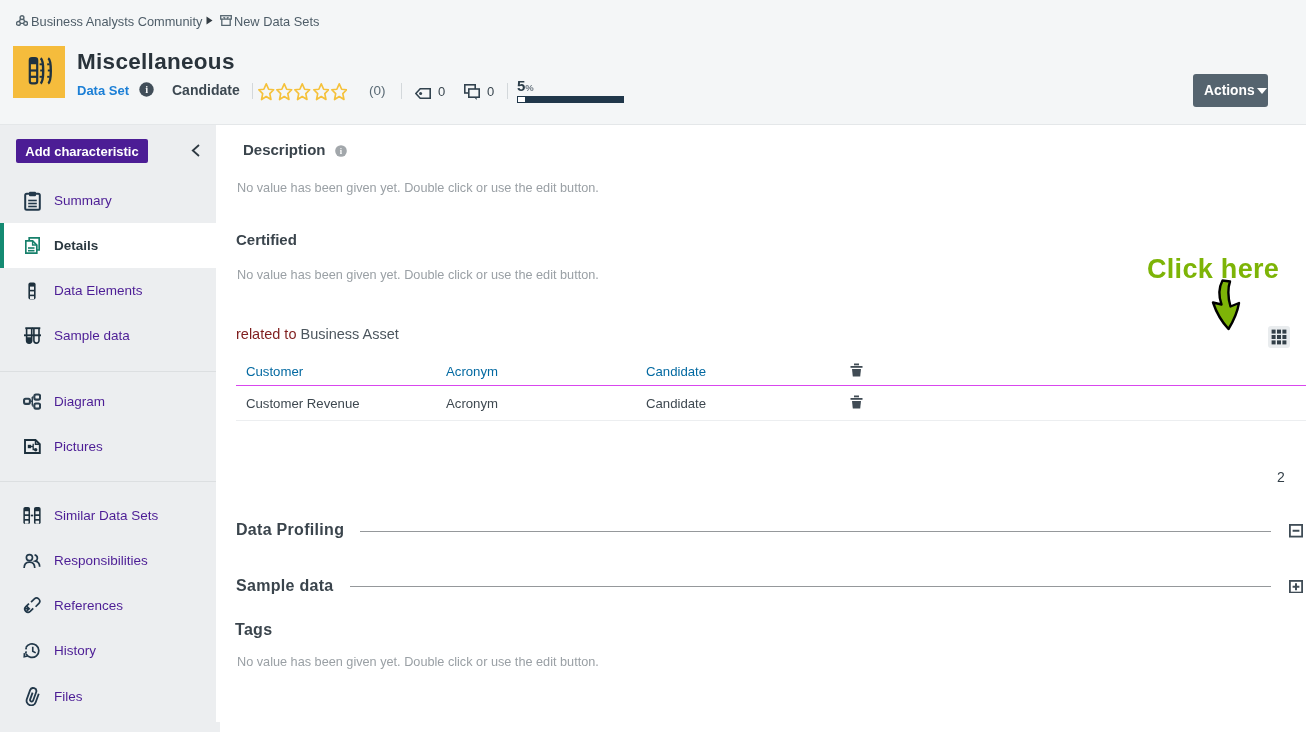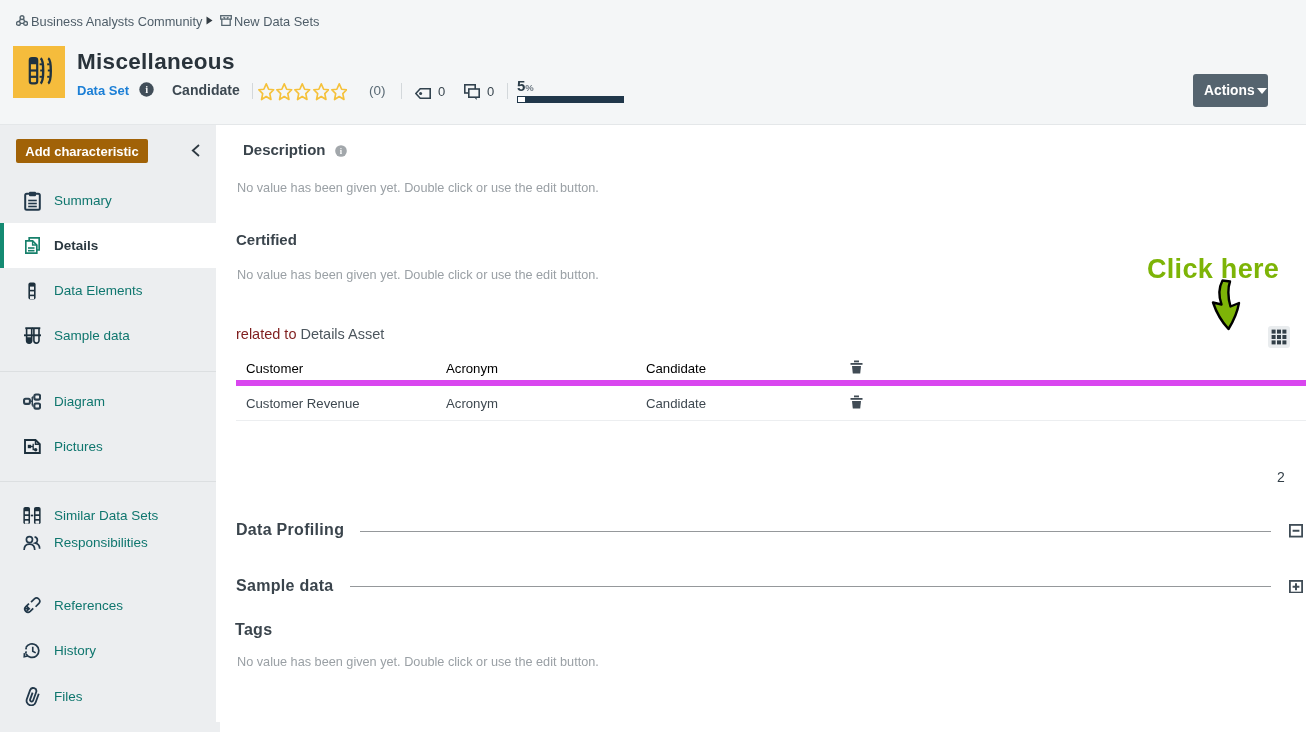--- a/index.html
+++ b/index.html
@@ -9,23 +9,23 @@
 
 #header { position:absolute; left:0; top:0; width:1306px; height:125px; background:#f4f6f7; border-bottom:1px solid #e4e7e9; }
 #asseticon { position:absolute; left:13px; top:46px; width:52px; height:52px; background:#f5bc3c; }
 #title { position:absolute; left:77px; top:49px; font-size:22.5px; font-weight:bold; color:#29333b; letter-spacing:0.3px; }
 .pipe { position:absolute; width:1px; height:16px; top:83px; background:#d3d8db; }
 #btn-basket { position:absolute; left:981px; top:74px; width:186px; height:33px; background:#148a72; color:#fff; font-weight:bold; font-size:14.7px; border-radius:3px; }
 #btn-actions { position:absolute; left:1193px; top:74px; width:75px; height:33px; background:#55646f; color:#fff; font-weight:bold; font-size:14px; border-radius:3px; }
 
 
 #sidebar { position:absolute; left:0; top:125px; width:216px; height:597px; background:#eceef0; }
-#addchar { position:absolute; left:16px; top:14px; width:132px; height:24px; background:#a16207; color:#fff; font-weight:bold; font-size:13px; border-radius:2px; display:flex; align-items:center; justify-content:center; }
+#addchar { position:absolute; left:16px; top:14px; width:132px; height:24px; background:#4c1d95; color:#fff; font-weight:bold; font-size:13px; border-radius:2px; display:flex; align-items:center; justify-content:center; }
 #collapse { position:absolute; left:191px; top:19px; width:9px; height:13px; }
-.navitem { position:absolute; left:0; width:216px; height:45px; display:flex; align-items:center; color:#0f766e; font-size:13.5px; }
+.navitem { position:absolute; left:0; width:216px; height:45px; display:flex; align-items:center; color:#4c1d95; font-size:13.5px; }
 .navitem .nicon { width:18px; margin-left:23px; margin-right:13px; display:flex; justify-content:center; }
 .navitem.sel { background:#fff; border-left:4px solid #148a72; font-weight:bold; color:#2b3840; }
 .navitem.sel .nicon { margin-left:19px; }
 .navsep { position:absolute; left:0; width:216px; height:1px; background:#dcdfe1; }
 #botstrip { position:absolute; left:0; top:722px; width:220px; height:10px; background:#eceef0; }
 
 
 #content { position:absolute; left:216px; top:125px; width:1090px; height:597px; background:#fff; }
 .h2 { font-weight:bold; font-size:15px; color:#3a444c; }
 .h2b { font-weight:bold; font-size:16px; color:#3a444c; letter-spacing:0.3px; }
@@ -220,21 +220,21 @@
             <rect x="2" y="15" width="3.8" height="3.2" fill="#eceef0"></rect>
             <rect x="11.6" y="0.4" width="7" height="18.2" rx="2" fill="#1d303d"></rect>
             <rect x="13.2" y="5" width="3.8" height="3.2" fill="#eceef0"></rect>
             <rect x="13.2" y="10" width="3.8" height="3.2" fill="#eceef0"></rect>
             <rect x="13.2" y="15" width="3.8" height="3.2" fill="#eceef0"></rect>
             <line x1="8.2" y1="9.5" x2="10.8" y2="9.5" stroke="#1d303d" stroke-width="1.8"></line>
           </svg>
         </span>
         <span>Similar Data Sets</span>
       </div>
-      <div class="navitem" style="top:395px;">
+      <div class="navitem" style="top:413px;">
         <span class="nicon">
           <svg width="19" height="16" viewBox="0 0 19 16">
             <g fill="none" stroke="#22384a" stroke-width="1.8">
               <circle cx="6.8" cy="4.4" r="3.2"></circle>
               <path d="M1.2 15.5 C1.2 10.8 3.7 9.2 6.8 9.2 C9.9 9.2 12.4 10.8 12.4 15.5"></path>
               <path d="M12.2 1.6 C14 2 15.2 3.3 15.2 5 C15.2 6.5 14.3 7.6 13 8.1 C15.8 8.7 17.6 10.6 17.6 14"></path>
             </g>
           </svg>
         </span>
         <span>Responsibilities</span>
@@ -288,40 +288,40 @@
   <div class="abs h2" style="left:20px; top:106px;">Certified</div>
   <div class="abs novalue" style="left:21px; top:143px;">No value has been given yet. Double click or use the edit button.</div>
 
   <div class="abs" style="left:931px; top:129px; font-size:27px; font-weight:bold; color:#7db407; letter-spacing:0.3px;">Click here</div>
   <div class="abs" style="left:991px; top:153px;" id="bigarrow">
     <svg width="38" height="54" viewBox="0 0 38 54">
       <path d="M15.5 2.5 C11.5 10 11.5 18 14.5 26.5 L6 24.5 C9.5 35 15 44 21.5 51 C26.5 43 30.5 33.5 32 25 L23.5 28.5 C20.5 19 21 9 23 3.5 Z" fill="#7db407" stroke="#000" stroke-width="2.4" stroke-linejoin="round"></path>
     </svg>
   </div>
 
-  <div class="abs" style="left:20px; top:201px; font-size:14.5px;"><span style="font-weight:normal; color:#7f1d1d;">related to</span> <span style="color:#4c565e;">Details Asset</span></div>
+  <div class="abs" style="left:20px; top:201px; font-size:14.5px;"><span style="font-weight:normal; color:#7f1d1d;">related to</span> <span style="color:#4c565e;">Business Asset</span></div>
 
   <div class="abs" style="left:1052px; top:201px; width:22px; height:22px; background:#e9ecee; border-radius:3px;">
     <svg width="22" height="22" viewBox="0 0 22 22">
         <g fill="#333f48">
       <rect x="3.6" y="3.6" width="4" height="4"></rect>
           <rect x="9" y="3.6" width="4" height="4"></rect>
           <rect x="14.4" y="3.6" width="4" height="4"></rect>
       <rect x="3.6" y="9" width="4" height="4"></rect>
           <rect x="9" y="9" width="4" height="4"></rect>
           <rect x="14.4" y="9" width="4" height="4"></rect>
       <rect x="3.6" y="14.4" width="4" height="4"></rect>
           <rect x="9" y="14.4" width="4" height="4"></rect>
           <rect x="14.4" y="14.4" width="4" height="4"></rect>
     </g>
       </svg>
   </div>
 
   <div class="abs" style="left:20px; top:232px; width:1070px;">
-    <div style="height:29px; border-bottom:6px solid #d946ef; display:flex; align-items:center; font-size:13.2px; color:#000000;">
+    <div style="height:29px; border-bottom:1px solid #d946ef; display:flex; align-items:center; font-size:13.2px; color:#0369a1;">
       <div style="width:198px; padding-left:10px;">Customer</div>
       <div style="width:199px; padding-left:12px;">Acronym</div>
       <div style="width:200px; padding-left:13px;">Candidate</div>
       <div style="padding-left:17px;"><svg width="13" height="14" viewBox="0 0 13 14">
             <g fill="#414c55">
               <rect x="0.5" y="3" width="12" height="1.8"></rect>
               <rect x="4" y="0.5" width="5" height="1.8"></rect>
               <path d="M2 6 h9 l-0.8 7.5 h-7.4 Z"></path>
             </g>
           </svg></div>

